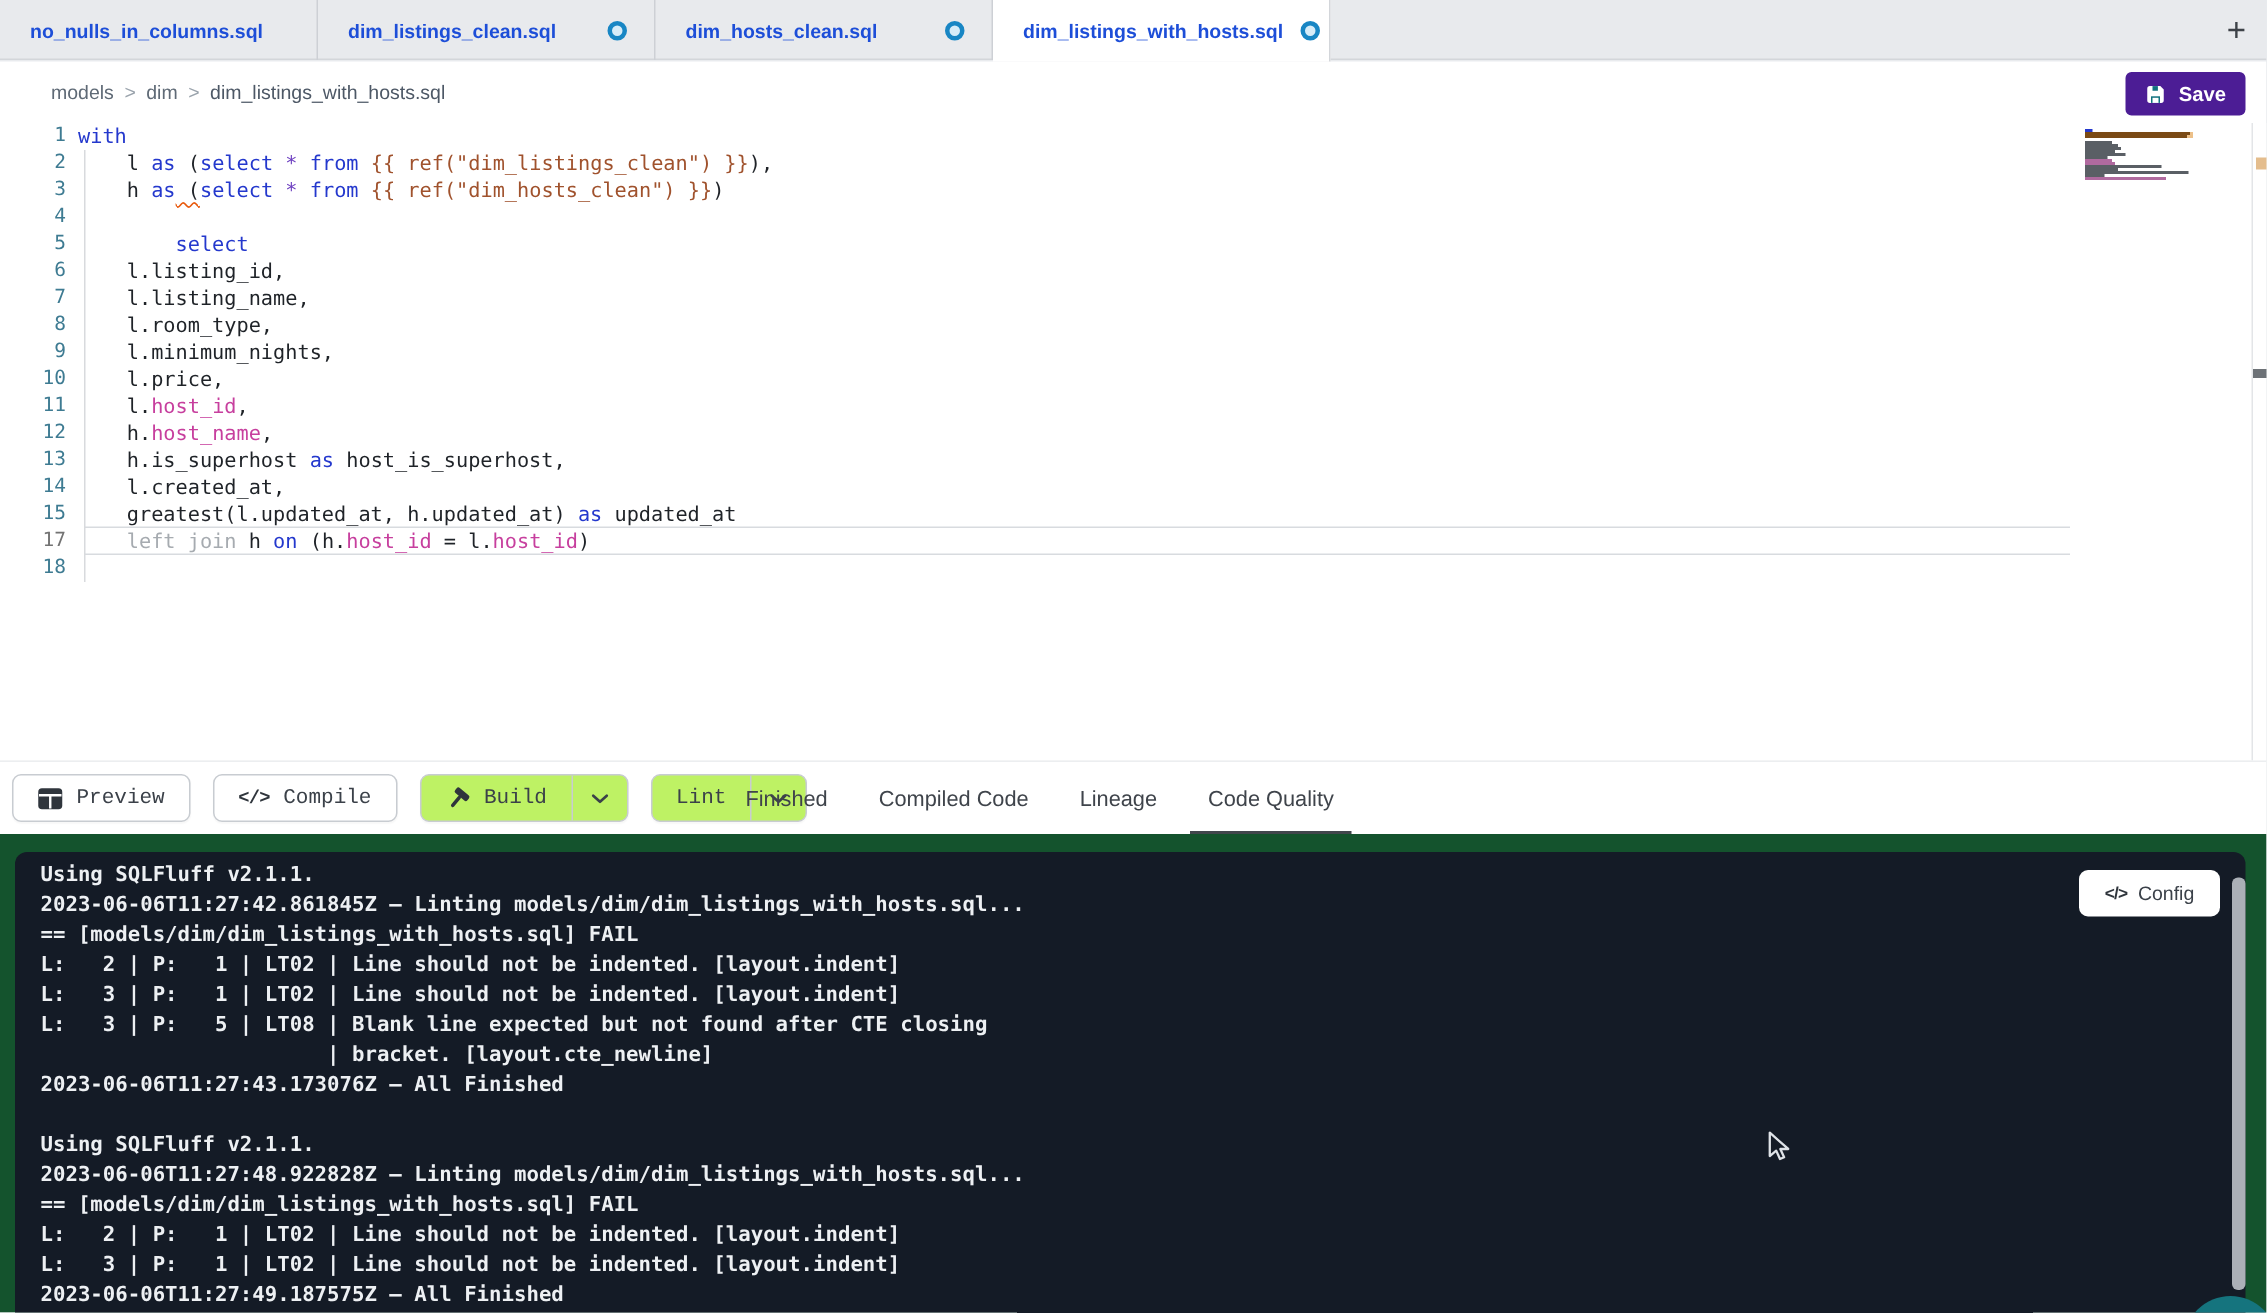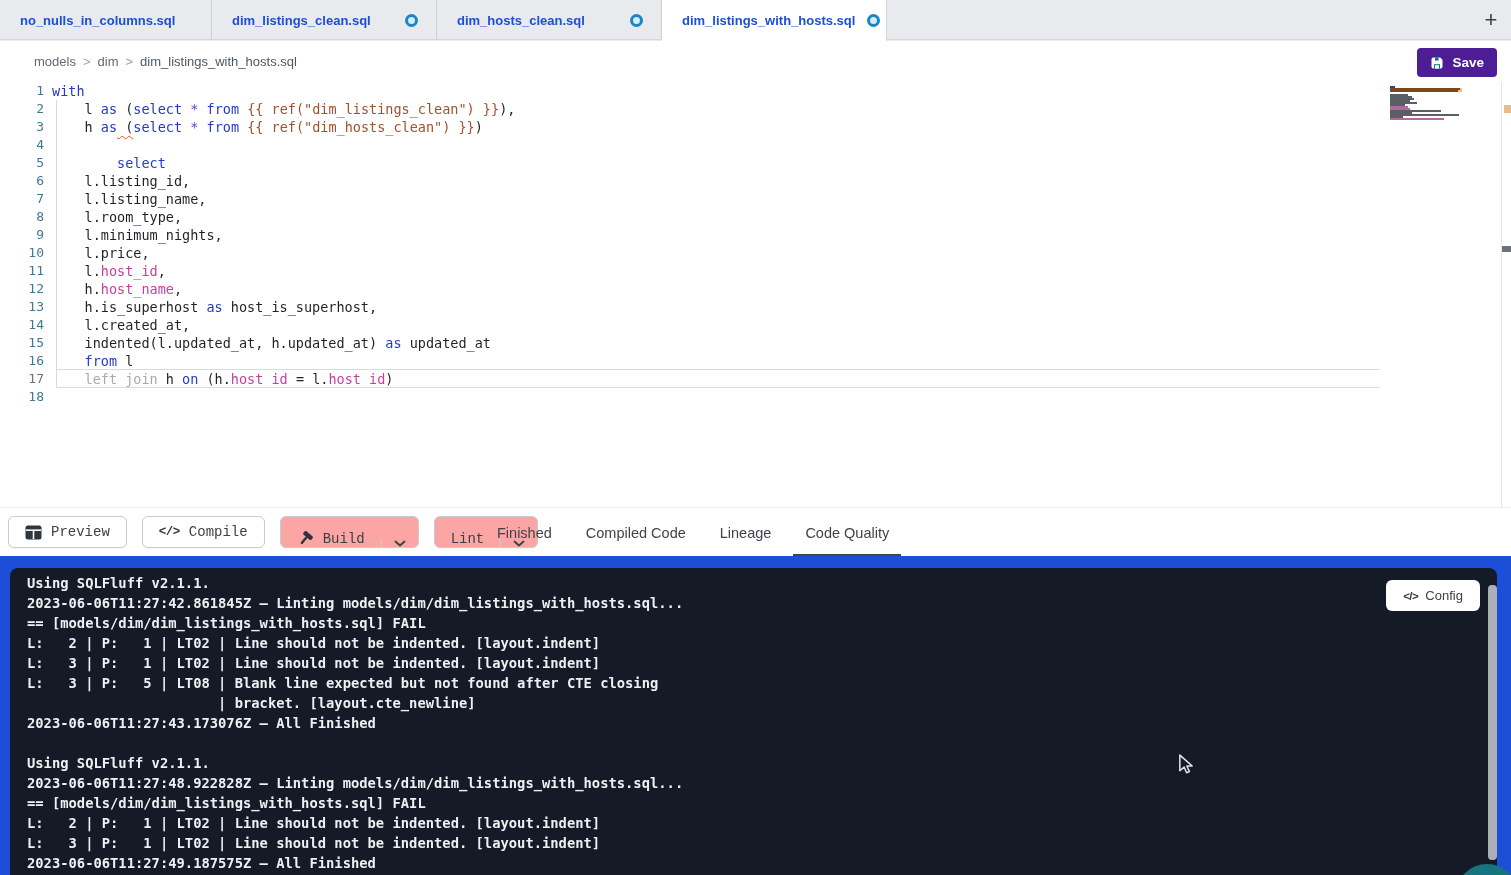--- a/index.html
+++ b/index.html
@@ -61,32 +61,32 @@
   .edge-dash { position:absolute; left:0px; top:164px; width:10px; height:6px; background:#6d7277; cursor:pointer; }
 
   
   .toolbar { position:absolute; left:0; top:507px; width:1511px; height:49px; background:#fff;
              border-top:1px solid #eceef0; }
   .btn-row { position:absolute; left:8px; top:8px; display:flex; gap:15px; align-items:center;font-family:Liberation Mono, monospace; }
   .ide-btn { height:32px; background:#fff; border:1px solid #c8ccd1; border-radius:6px;
              display:flex; align-items:center; gap:9px; padding:0 16px; cursor:pointer;
              font-size:14px; color:#3b4149; box-shadow:0 1px 1px rgba(0,0,0,0.03); }
   .split { display:flex; height:32px; border:1px solid #c8ccd1; border-radius:6px;
-           background:#fca5a5; box-shadow:0 1px 1px rgba(0,0,0,0.03);align-items:flex-end; }
+           background:#bef264; box-shadow:0 1px 1px rgba(0,0,0,0.03); }
   .split .seg { display:flex; align-items:center; gap:9px; padding:0 16px; font-size:14px;
                 color:#3b4149; cursor:pointer; }
   .split .seg.dd { border-left:1px solid #c8ccd1; padding:0 12px; }
   .code-glyph { font-weight:700; font-size:12.5px; color:#2f353c; letter-spacing:-0.5px; }
   .ptabs { position:absolute; left:497px; top:0; height:49px; display:flex; gap:34px; }
   .ptab { height:100%; display:flex; align-items:center; font-size:14.5px; color:#3f444b;
           cursor:pointer; }
   .ptab.active { box-shadow:inset 0 -3px 0 #41464c; padding:0 12px; margin:0 -12px; }
 
   
-  .bottom { position:absolute; left:0; top:556px; width:1511px; height:319px; background:#1d4ed8; }
+  .bottom { position:absolute; left:0; top:556px; width:1511px; height:319px; background:#14532d; }
   .terminal { position:absolute; left:10px; top:12px; width:1487px; height:320px;
               background:#141b26; border-radius:8px; }
   .term-pre { position:absolute; left:17px; top:5px; font-family:"DejaVu Sans Mono", monospace;
               font-weight:700; font-size:13.8px; line-height:20px; color:#edf0f3; }
   .config-btn { position:absolute; left:1376px; top:12px; width:94px; height:31px; background:#fff;
                 border-radius:6px; display:flex; align-items:center; justify-content:center;
                 gap:7px; font-size:13px; color:#3b4149; cursor:pointer; }
   .config-btn .code-glyph { font-size:11.5px; }
   .term-scroll { position:absolute; left:1478px; top:17px; width:9px; height:275px;
                  background:#abb0b7; border-radius:4px; cursor:pointer; }
@@ -188,25 +188,21 @@
       <div class="cline">
         <span class="ln">13</span>
         <span class="ctext"><span class="tk-pl">    h.is_superhost </span><span class="tk-kw">as</span><span class="tk-pl"> host_is_superhost,</span></span>
       </div>
       <div class="cline">
         <span class="ln">14</span>
         <span class="ctext"><span class="tk-pl">    l.created_at,</span></span>
       </div>
       <div class="cline">
         <span class="ln">15</span>
-        <span class="ctext"><span class="tk-pl">    indented(l.updated_at, h.updated_at) </span><span class="tk-kw">as</span><span class="tk-pl"> updated_at</span></span>
-      </div>
-      <div class="cline">
-        <span class="ln">16</span>
-        <span class="ctext"><span class="tk-pl">    </span><span class="tk-kw">from</span><span class="tk-pl"> l</span></span>
+        <span class="ctext"><span class="tk-pl">    greatest(l.updated_at, h.updated_at) </span><span class="tk-kw">as</span><span class="tk-pl"> updated_at</span></span>
       </div>
       <div class="cline active">
         <span class="ln">17</span>
         <span class="ctext"><span class="tk-pl">    </span><span class="tk-gy">left join</span><span class="tk-pl"> h </span><span class="tk-kw">on</span><span class="tk-pl"> (h.</span><span class="tk-mg">host_id</span><span class="tk-pl"> = l.</span><span class="tk-mg">host_id</span><span class="tk-pl">)</span></span>
       </div>
       <div class="cline">
         <span class="ln">18</span>
         <span class="ctext"></span>
       </div>
     </div>

